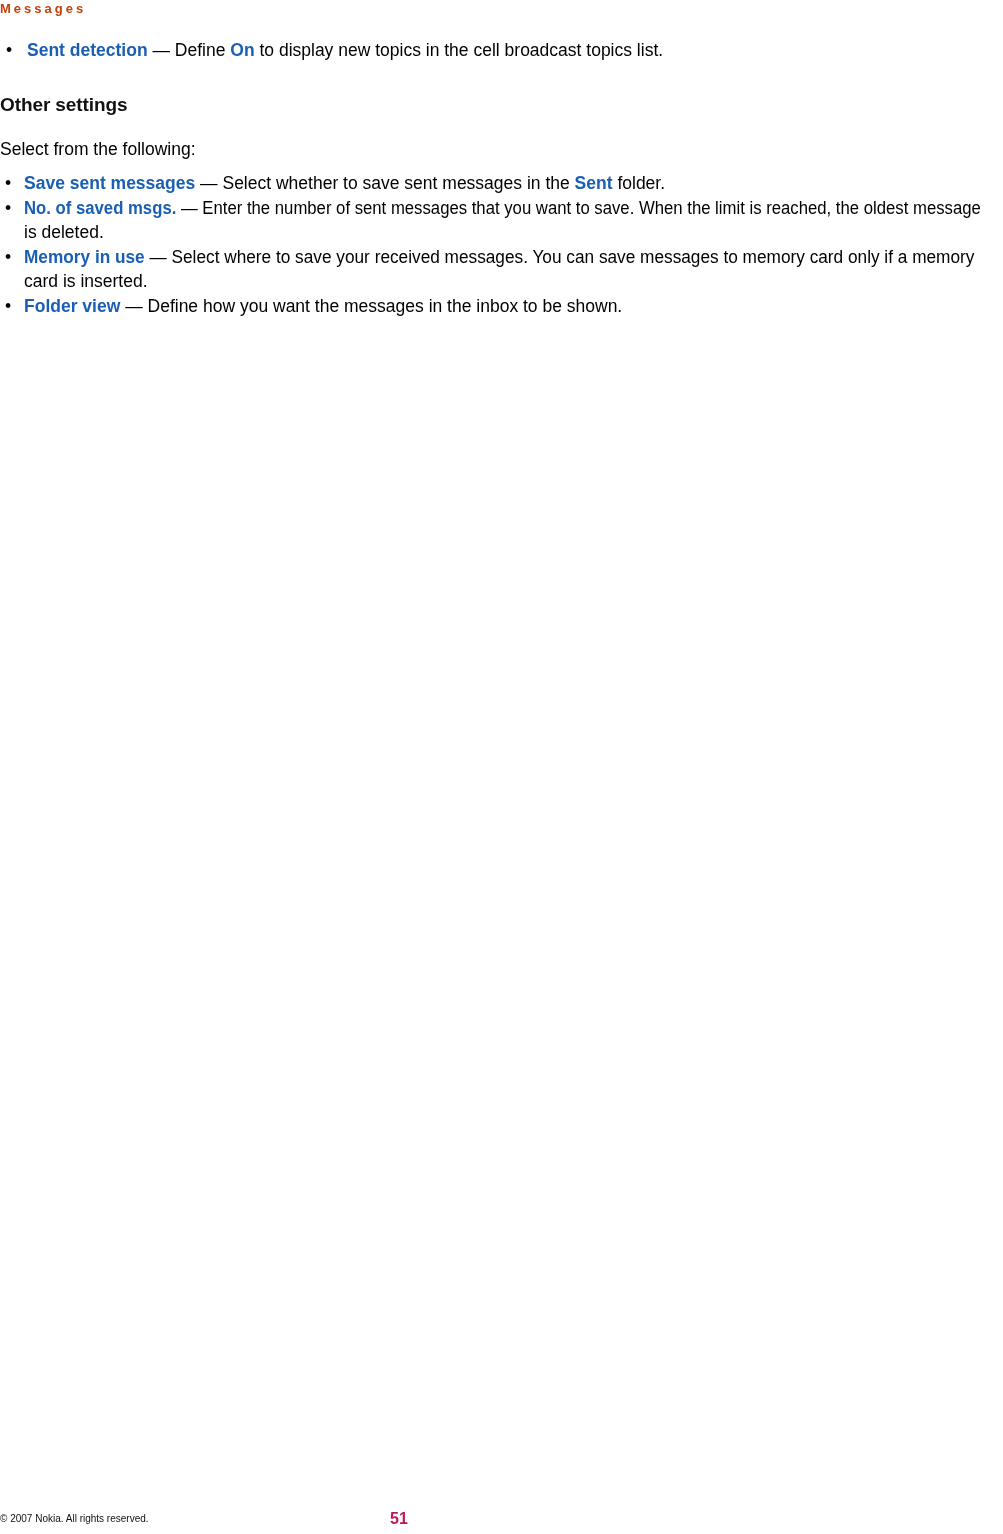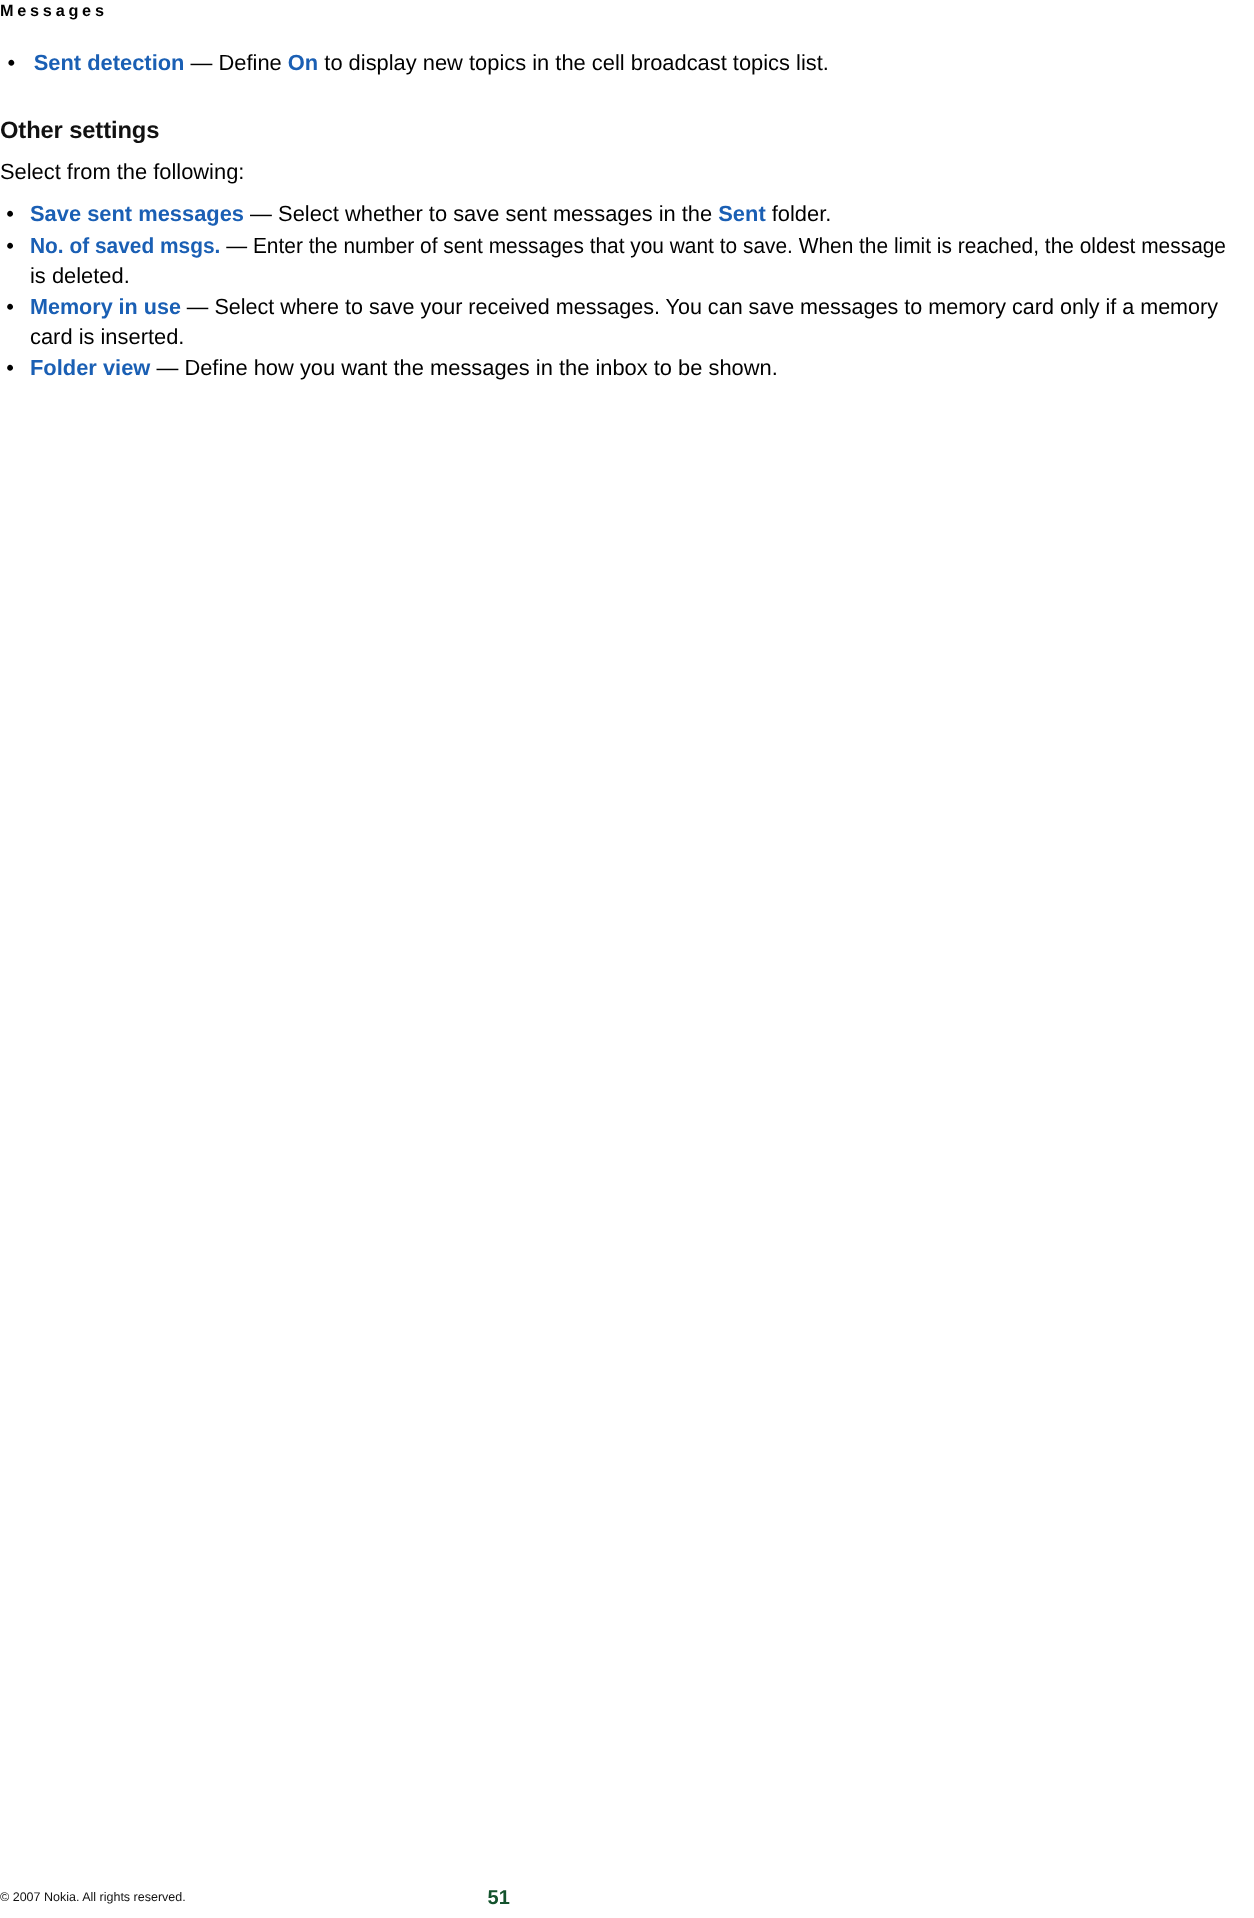--- a/index.html
+++ b/index.html
@@ -26,21 +26,21 @@
   }
 
   
   .running-header {
     position: absolute;
     top: 1px;
     left: 0px;
     font-size: 13px;
     font-weight: bold;
     letter-spacing: 3.0px;
-    color: #000000;
+    color: #c2410c;
     white-space: nowrap;
     line-height: 16px;
   }
 
   
   .content {
     position: absolute;
     top: 38px;
     left: 0px;
     width: 1003px;
@@ -58,21 +58,21 @@
     margin-bottom: 4px;
     font-stretch: semi-condensed;
   }
 
   .heading {
     font-size: 19px;
     font-weight: bold;
     line-height: 24px;
     color: #111111;
     margin-top: 16px;
-    margin-bottom: 8px;
+    margin-bottom: 20px;
     letter-spacing: -0.1px;
   }
 
   .blue {
     color: #1a5fb4;
     font-weight: bold;
   }
   .sep {
     color: #111111;
     font-weight: normal;
@@ -141,21 +141,21 @@
   }
   .footer-page {
     position: absolute;
     left: 0px;
     top: 0px;
     width: 804px;
     text-align: center;
     font-size: 16px;
     font-weight: bold;
     line-height: 20px;
-    color: #14532d;
+    color: #be185d;
     
     padding-right: 6px;
     box-sizing: border-box;
   }
 </style>
 </head>
 <body>
 
 <div class="page">
 

